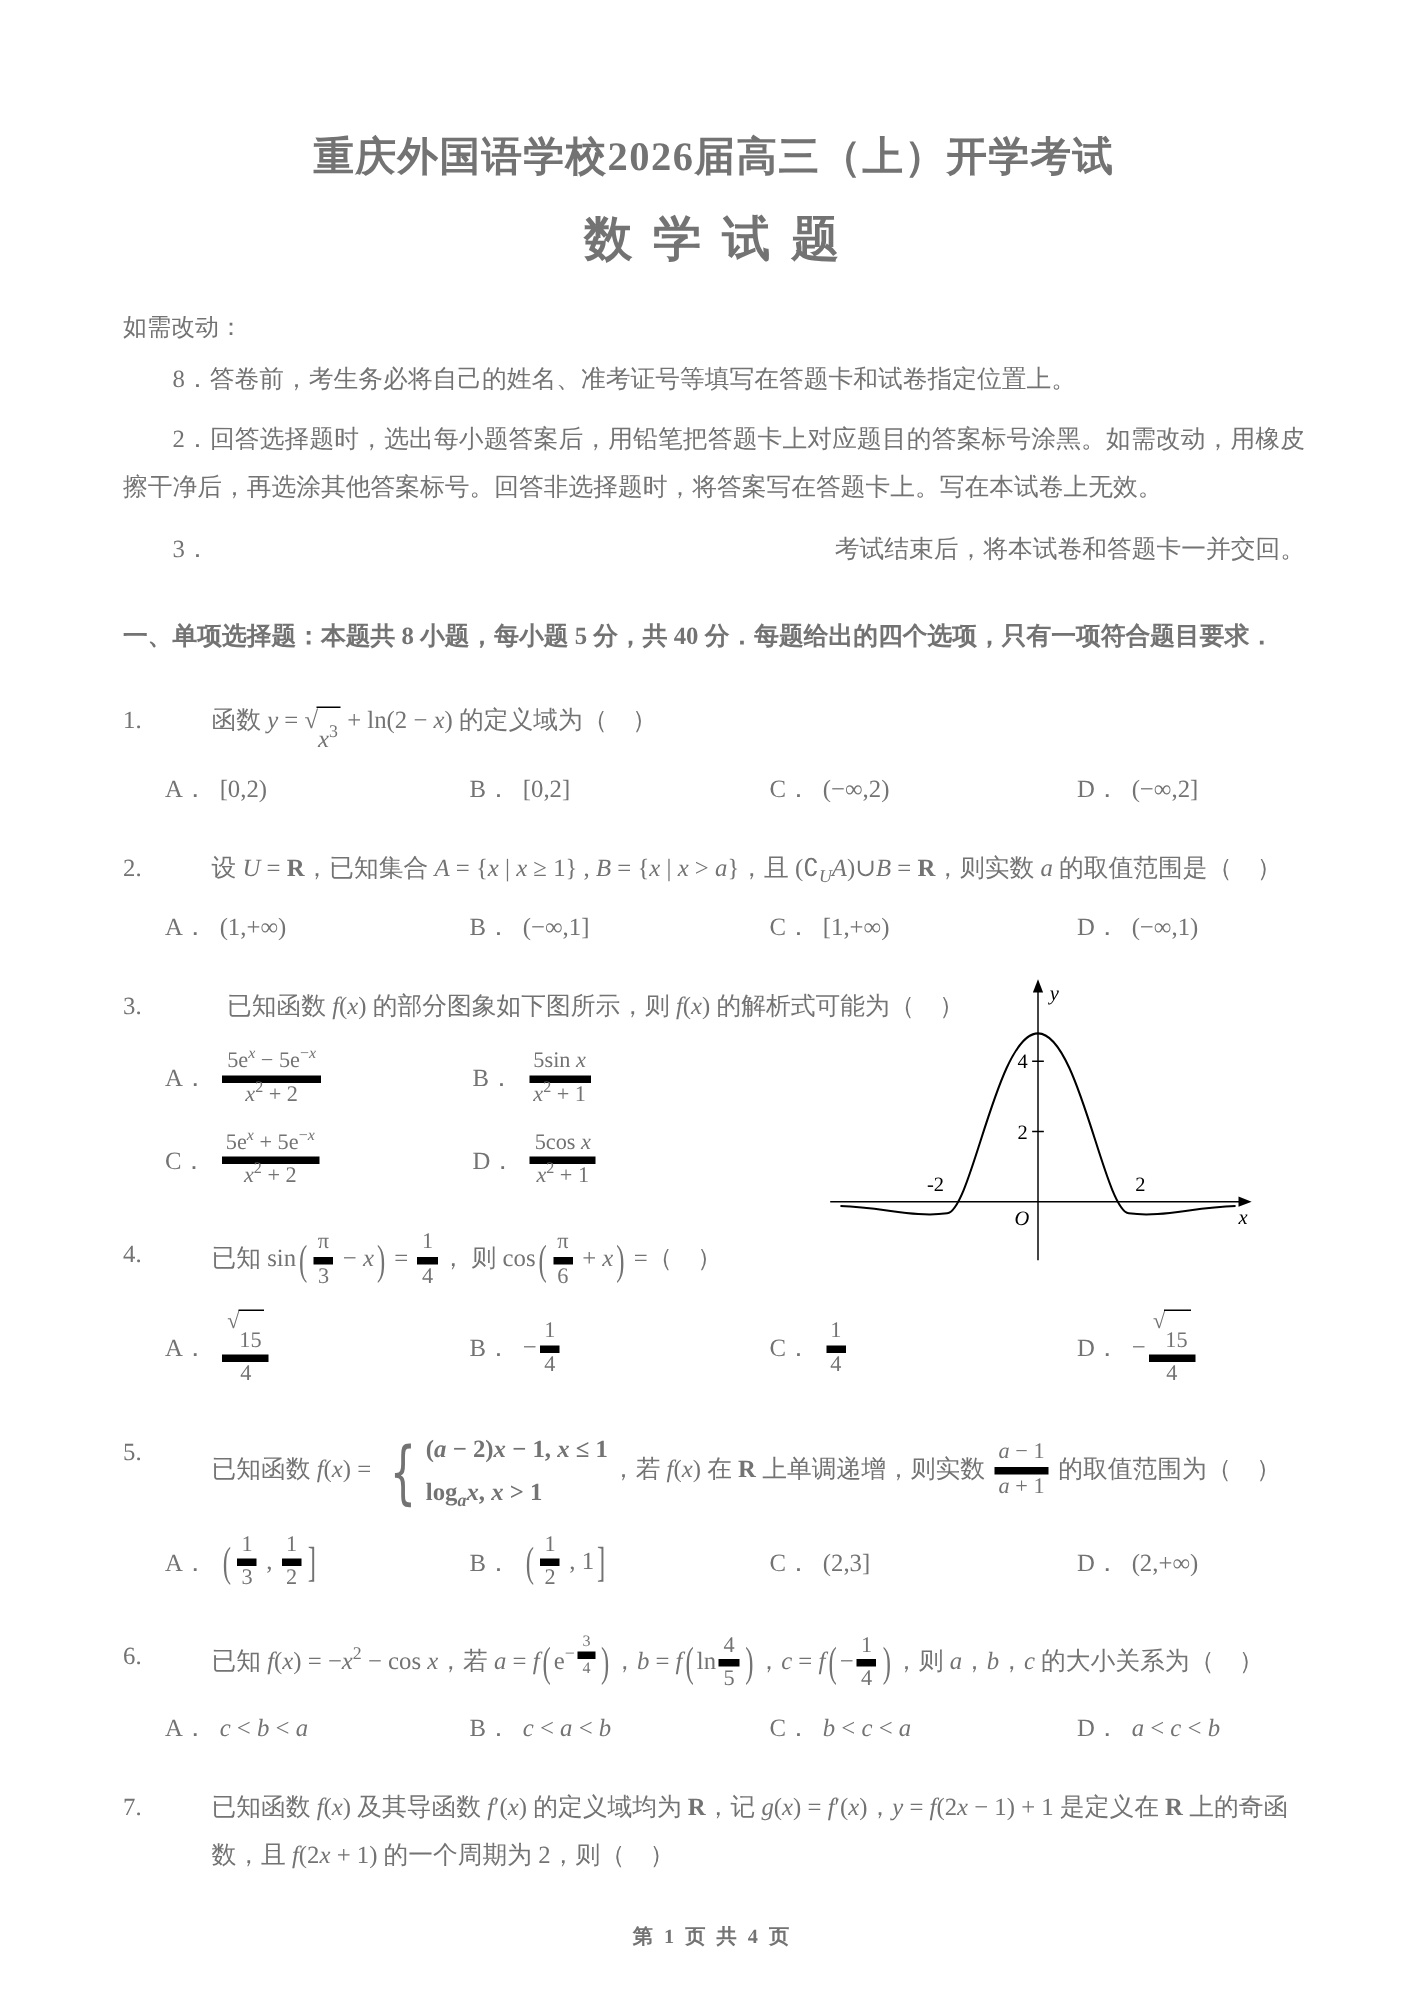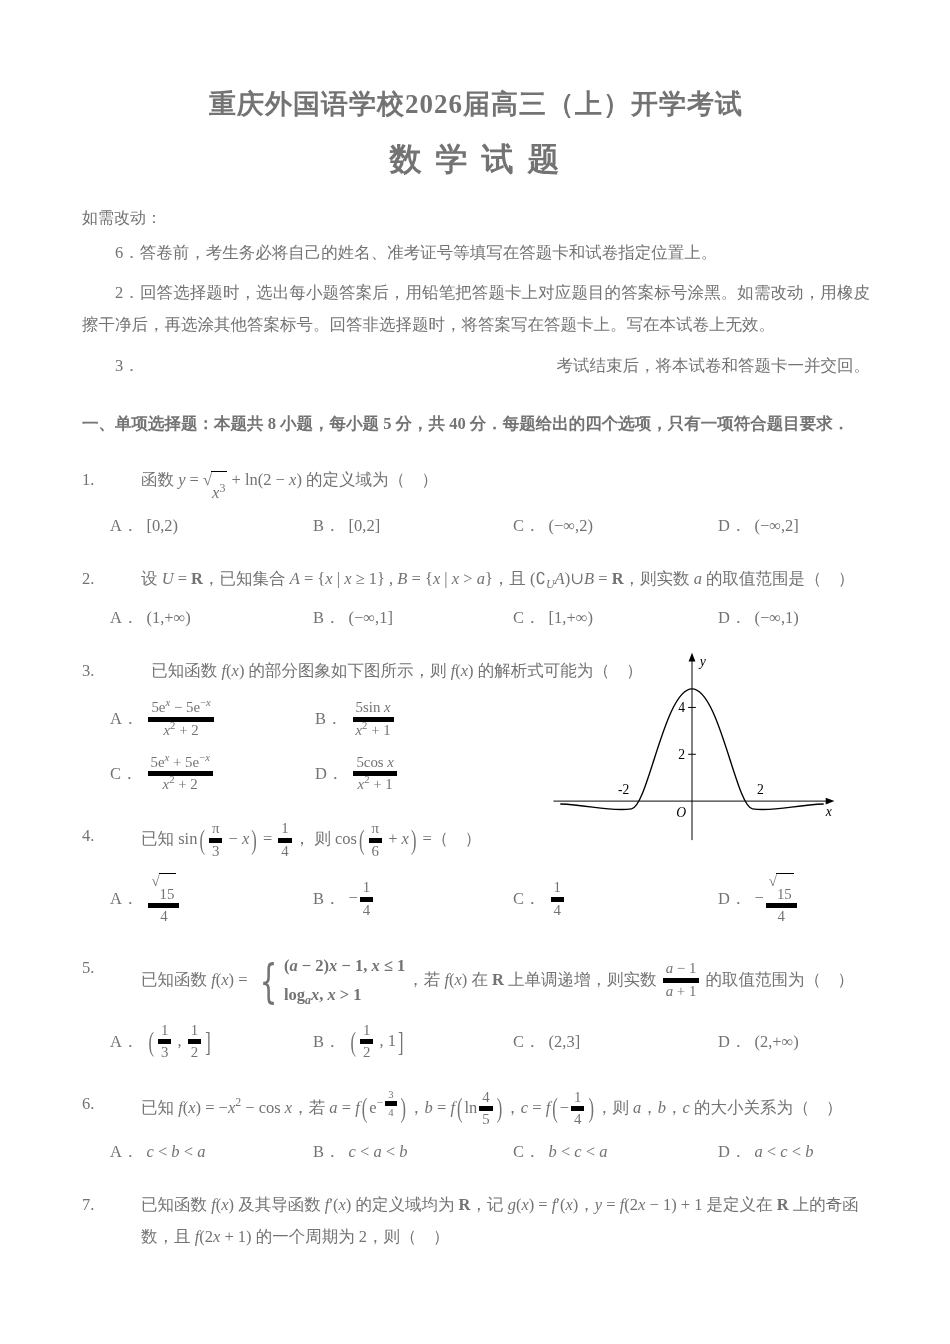--- a/index.html
+++ b/index.html
@@ -58,21 +58,21 @@
 </head>
 <body>
 
 <div class="page">
 
   <h1 class="title">重庆外国语学校2026届高三（上）开学考试</h1>
   <h2 class="subtitle">数 学 试 题</h2>
 
   <div class="notice">
     <div class="notice-label">如需改动：</div>
-    <p class="nitem">6．答卷前，考生务必将自己的姓名、准考证号等填写在答题卡和试卷指定位置上。</p>
+    <p class="nitem">8．答卷前，考生务必将自己的姓名、准考证号等填写在答题卡和试卷指定位置上。</p>
     <p class="nitem">2．回答选择题时，选出每小题答案后，用铅笔把答题卡上对应题目的答案标号涂黑。如需改动，用橡皮擦干净后，再选涂其他答案标号。回答非选择题时，将答案写在答题卡上。写在本试卷上无效。</p>
     <p class="nitem n3">
       <span class="n3-num">3．</span>
       <span class="n3-right">考试结束后，将本试卷和答题卡一并交回。</span>
     </p>
   </div>
 
   <div class="section-heading">一、单项选择题：本题共 8 小题，每小题 5 分，共 40 分．每题给出的四个选项，只有一项符合题目要求．</div>
 
   <div class="question">
@@ -309,14 +309,15 @@
     </div>
   </div>
 
   <div class="question">
     <div class="qnum">7.</div>
     <div class="qbody">
       <div class="stem">已知函数 <i>f</i>(<i>x</i>) 及其导函数 <i>f</i>′(<i>x</i>) 的定义域均为 <b>R</b>，记 <i>g</i>(<i>x</i>) = <i>f</i>′(<i>x</i>)，<i>y</i> = <i>f</i>(2<i>x</i> − 1) + 1 是定义在 <b>R</b> 上的奇函数，且 <i>f</i>(2<i>x</i> + 1) 的一个周期为 2，则（　）</div>
     </div>
   </div>
 
+  <div class="footer">第 1 页 共 4 页</div>
 
 </div>
 
 </body></html>

